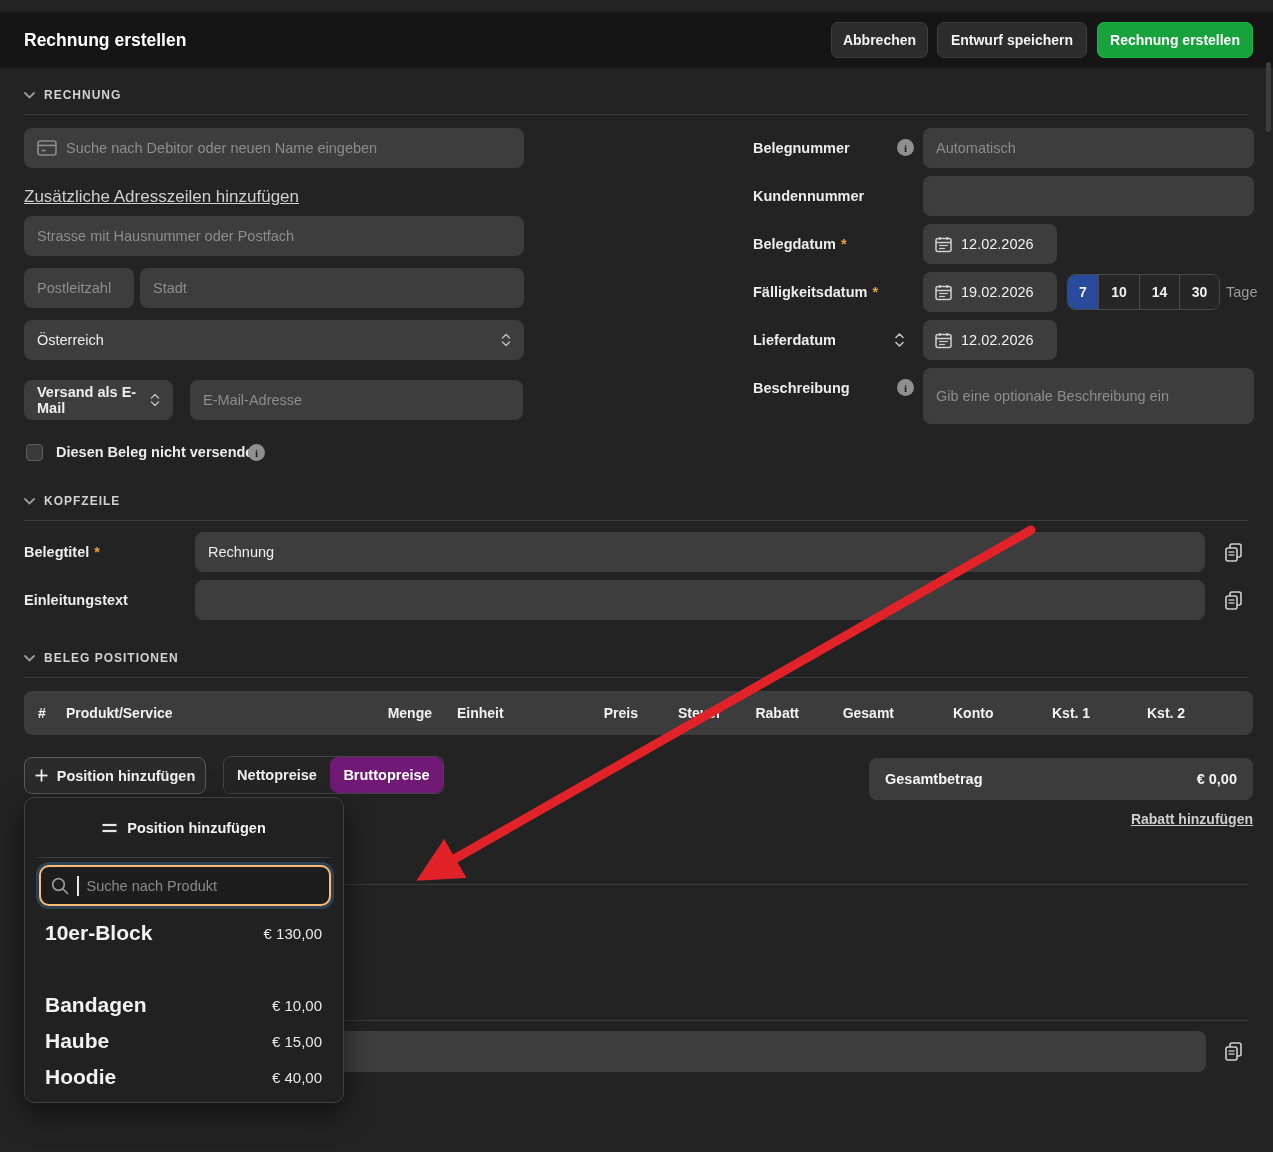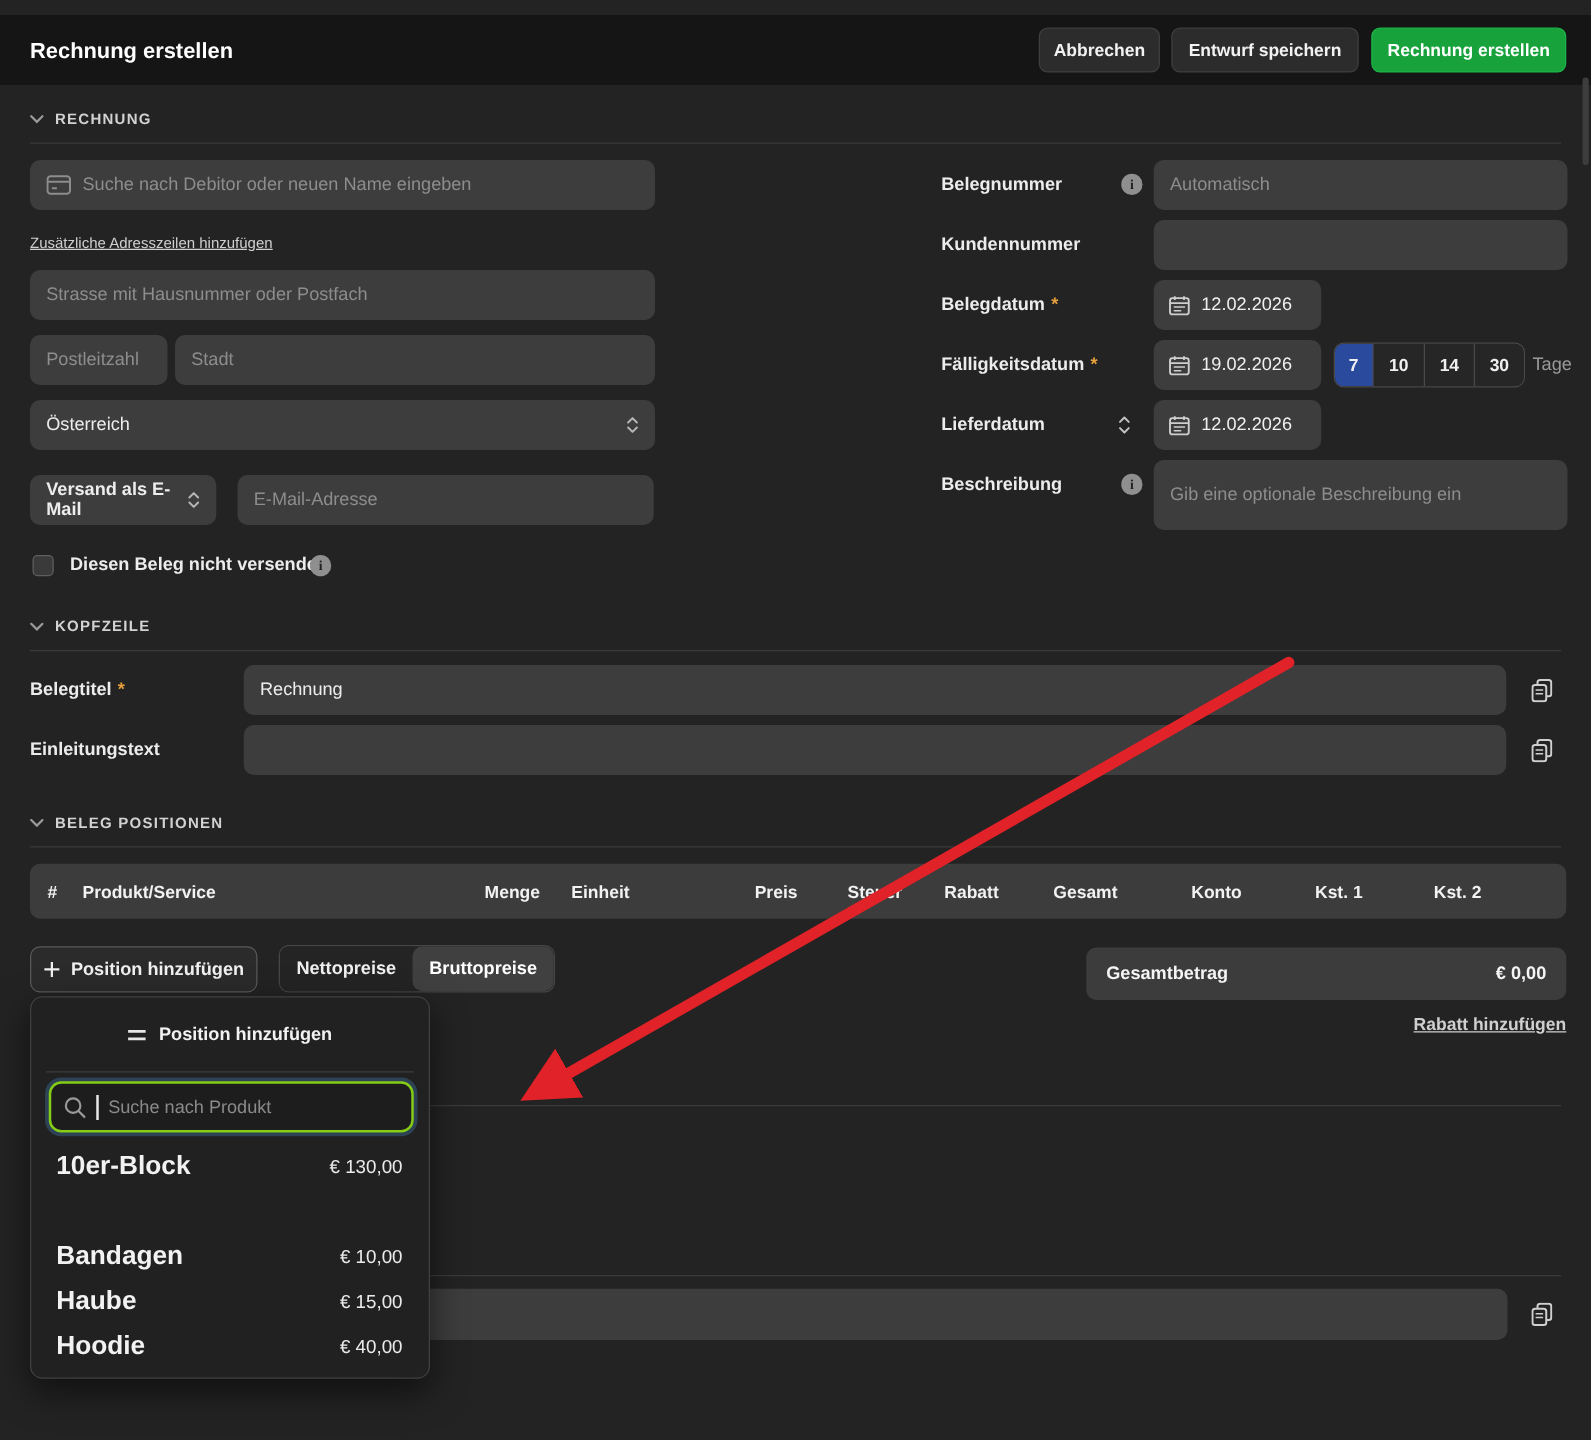--- a/index.html
+++ b/index.html
@@ -21,41 +21,41 @@
   .divider { position:absolute; left:24px; width:1225px; height:1px; background:#3a3a3a; }
   
   .field { position:absolute; background:#3d3d3d; border-radius:8px; display:flex; align-items:center; padding:0 13px; gap:9px; }
   .field input { flex:1; min-width:0; background:transparent; border:none; outline:none; color:#ededed; font:inherit; }
   .field input::placeholder { color:#8d8d8d; opacity:1; }
   .sel-text { flex:1; color:#ededed; font-weight:600; }
   .lbl { position:absolute; display:flex; align-items:center; font-weight:600; color:#ececec; }
   .req { color:#e9a23b; margin-left:5px; }
   .info-ic { position:absolute; width:17px; height:17px; border-radius:50%; background:#8f8f8f; color:#222; font-size:11px; font-weight:700; display:flex; align-items:center; justify-content:center; font-family:"Liberation Serif",serif; }
   .datechip { position:absolute; background:#3d3d3d; border-radius:8px; display:flex; align-items:center; gap:9px; padding:0 12px; font-weight:400; color:#f0f0f0; cursor:pointer; }
-  .link { position:absolute; color:#cfcfcf; font-size:12px; text-decoration:underline; cursor:pointer; }
+  .link { position:absolute; color:#cfcfcf; font-size:17px; text-decoration:underline; cursor:pointer; }
   
   .seg { position:absolute; display:flex; border:1px solid #4a4a4a; border-radius:8px; overflow:hidden; }
   .seg .s { display:flex; align-items:center; justify-content:center; font-weight:700; font-size:14px; color:#f0f0f0; border-right:1px solid #4a4a4a; cursor:pointer; background:#262626; }
   .seg .s:last-child { border-right:none; }
   .seg .sel { background:#2a4a9e; }
   
   .thead { position:absolute; left:24px; width:1229px; height:44px; background:#3c3c3c; border-radius:8px; font-weight:700; font-size:14px; color:#f2f2f2; }
   .thead span { position:absolute; top:0; height:44px; display:flex; align-items:center; }
   
   .btn-add { position:absolute; display:flex; align-items:center; justify-content:center; gap:9px; background:#2b2b2b; border:1px solid #5a5a5a; border-radius:8px; font-weight:600; color:#f0f0f0; cursor:pointer; }
   .netgross { position:absolute; display:flex; border-radius:8px; overflow:hidden; border:1px solid #464646; }
   .netgross .seg2 { display:flex; align-items:center; justify-content:center; font-weight:600; cursor:pointer; }
   .ng-net { background:#242424; color:#f0f0f0; }
-  .ng-gross { background:#404040; color:#fff; border-radius:8px; }
+  .ng-gross { background:#701a75; color:#fff; border-radius:8px; }
   .totalbar { position:absolute; background:#3c3c3c; border-radius:8px; display:flex; align-items:center; justify-content:space-between; padding:0 16px; font-weight:700; color:#f5f5f5; }
   
   .popup { position:absolute; left:24px; top:797px; width:320px; height:306px; background:#212121; border:1px solid #404040; border-radius:10px; box-shadow:0 10px 28px rgba(0,0,0,.55); z-index:10; }
   .popup-head { position:absolute; left:0; top:0; width:100%; height:59px; display:flex; align-items:center; justify-content:center; gap:10px; font-weight:700; font-size:14.5px; color:#f2f2f2; }
   .popup-div { position:absolute; left:12px; right:12px; top:59px; height:1px; background:#3c3c3c; }
-  .psearch { position:absolute; left:14px; top:67px; width:292px; height:41px; background:#1d1d1d; border:2px solid #84cc16; border-radius:10px; box-shadow:0 0 0 3px rgba(78,154,224,.28); display:flex; align-items:center; padding:0 10px; gap:8px; }
+  .psearch { position:absolute; left:14px; top:67px; width:292px; height:41px; background:#1d1d1d; border:2px solid #fdba74; border-radius:10px; box-shadow:0 0 0 3px rgba(78,154,224,.28); display:flex; align-items:center; padding:0 10px; gap:8px; }
   .psearch input { flex:1; min-width:0; background:transparent; border:none; outline:none; color:#eee; font:inherit; }
   .psearch input::placeholder { color:#8a8a8a; opacity:1; }
   .caret { width:1.5px; height:20px; background:#e8e8e8; }
   .prow { position:absolute; left:0; width:100%; height:36px; display:flex; align-items:center; justify-content:space-between; padding:0 21px 0 20px; cursor:pointer; }
   .prow .nm { font-weight:700; color:#f2f2f2; font-size:21px; }
   .prow .pr { color:#eaeaea; font-size:15px; }
   .copy-ic { position:absolute; cursor:pointer; }
   .chk { position:absolute; width:17px; height:17px; background:#3a3a3a; border:1px solid #5f5f5f; border-radius:4px; cursor:pointer; }
   .scroll-thumb { position:absolute; right:2px; top:62px; width:5px; height:70px; border-radius:3px; background:#3d3d3d; }
   svg { display:block; }

